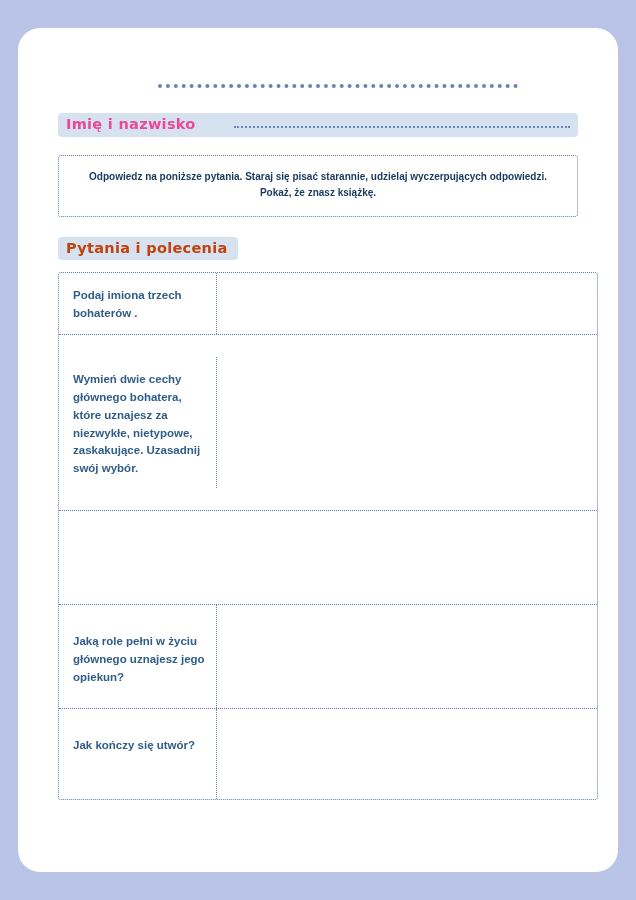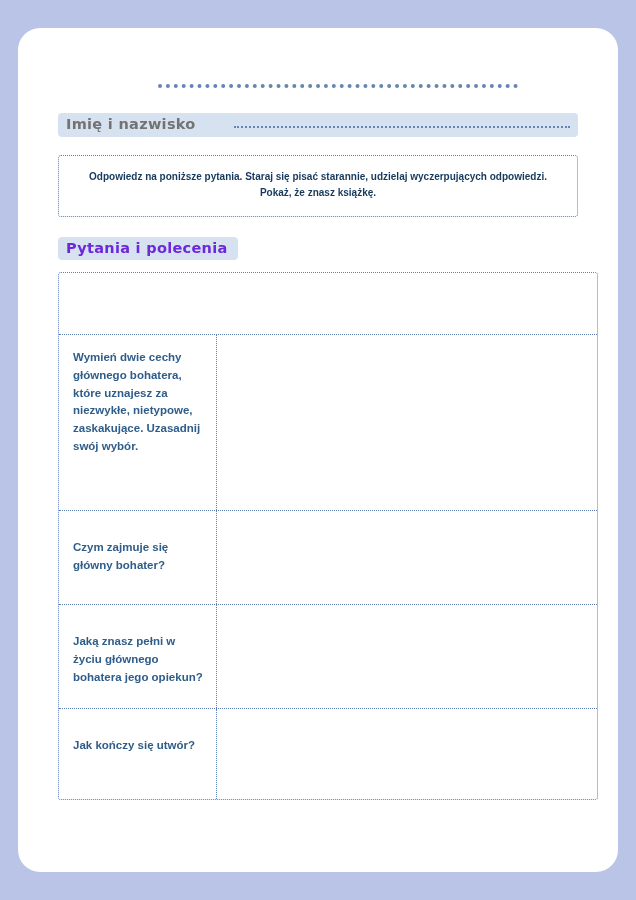--- a/index.html
+++ b/index.html
@@ -64,21 +64,21 @@
     height: 24px;
     background: #d7e2f1;
     border-radius: 4px;
   }
   .name-label {
     position: absolute;
     left: 8px;
     top: 3px;
     font-size: 14.5px;
     font-weight: bold;
-    color: #737373;
+    color: #ec4899;
     letter-spacing: .3px;
     font-family: "DejaVu Sans", sans-serif;
   }
   .name-dotline {
     position: absolute;
     left: 176px;
     top: 13px;
     width: 336px;
     border-top: 2.5px dotted #4c6fa5;
     opacity: .8;
@@ -100,21 +100,21 @@
   }
 
   
   .pill {
     display: inline-block;
     background: #d7e2f1;
     border-radius: 4px;
     padding: 3px 10px 4px 8px;
     font-size: 14.5px;
     font-weight: bold;
-    color: #6d28d9;
+    color: #c2410c;
     letter-spacing: .3px;
     margin-bottom: 12px;
     font-family: "DejaVu Sans", sans-serif;
   }
 
   
   .qtable {
     width: 540px;
     border: 1.6px dotted #5f7fb4;
     border-radius: 3px;
@@ -133,21 +133,21 @@
     font-weight: bold;
     line-height: 1.55;
     color: #2f5d8a;
   }
   .acell {
     flex: 1 1 auto;
     padding: 10px;
   }
 
   .r1 { height: 62px; }
-  .r2 { height: 176px; }
+  .r2 { height: 176px; align-items: center; }
   .r3 { height: 94px; }
   .r4 { height: 104px; }
   .r5 { height: 90px; gap: 48px; }
 
   .r3 .qcell, .r4 .qcell, .r5 .qcell { padding-top: 28px; }
 </style>
 </head>
 <body>
 
 <div class="page">
@@ -163,35 +163,35 @@
         <div class="name-dotline"></div>
       </div>
 
       <div class="instruction">Odpowiedz na poniższe pytania. Staraj się pisać starannie, udzielaj wyczerpujących odpowiedzi. Pokaż, że znasz książkę.</div>
 
       <div class="pill">Pytania i polecenia</div>
 
       <div class="qtable">
 
         <div class="qrow r1">
+          <div class="qcell">Podaj imiona trzech bohaterów .</div>
           <div class="acell"></div>
         </div>
 
         <div class="qrow r2">
           <div class="qcell">Wymień dwie cechy głównego bohatera, które uznajesz za niezwykłe, nietypowe, zaskakujące. Uzasadnij swój wybór.</div>
           <div class="acell"></div>
         </div>
 
         <div class="qrow r3">
-          <div class="qcell">Czym zajmuje się główny bohater?</div>
           <div class="acell"></div>
         </div>
 
         <div class="qrow r4">
-          <div class="qcell">Jaką znasz pełni w życiu głównego bohatera jego opiekun?</div>
+          <div class="qcell">Jaką role pełni w życiu głównego uznajesz jego opiekun?</div>
           <div class="acell"></div>
         </div>
 
         <div class="qrow r5">
           <div class="qcell">Jak kończy się utwór?</div>
           <div class="acell"></div>
         </div>
 
       </div>
     </div>

